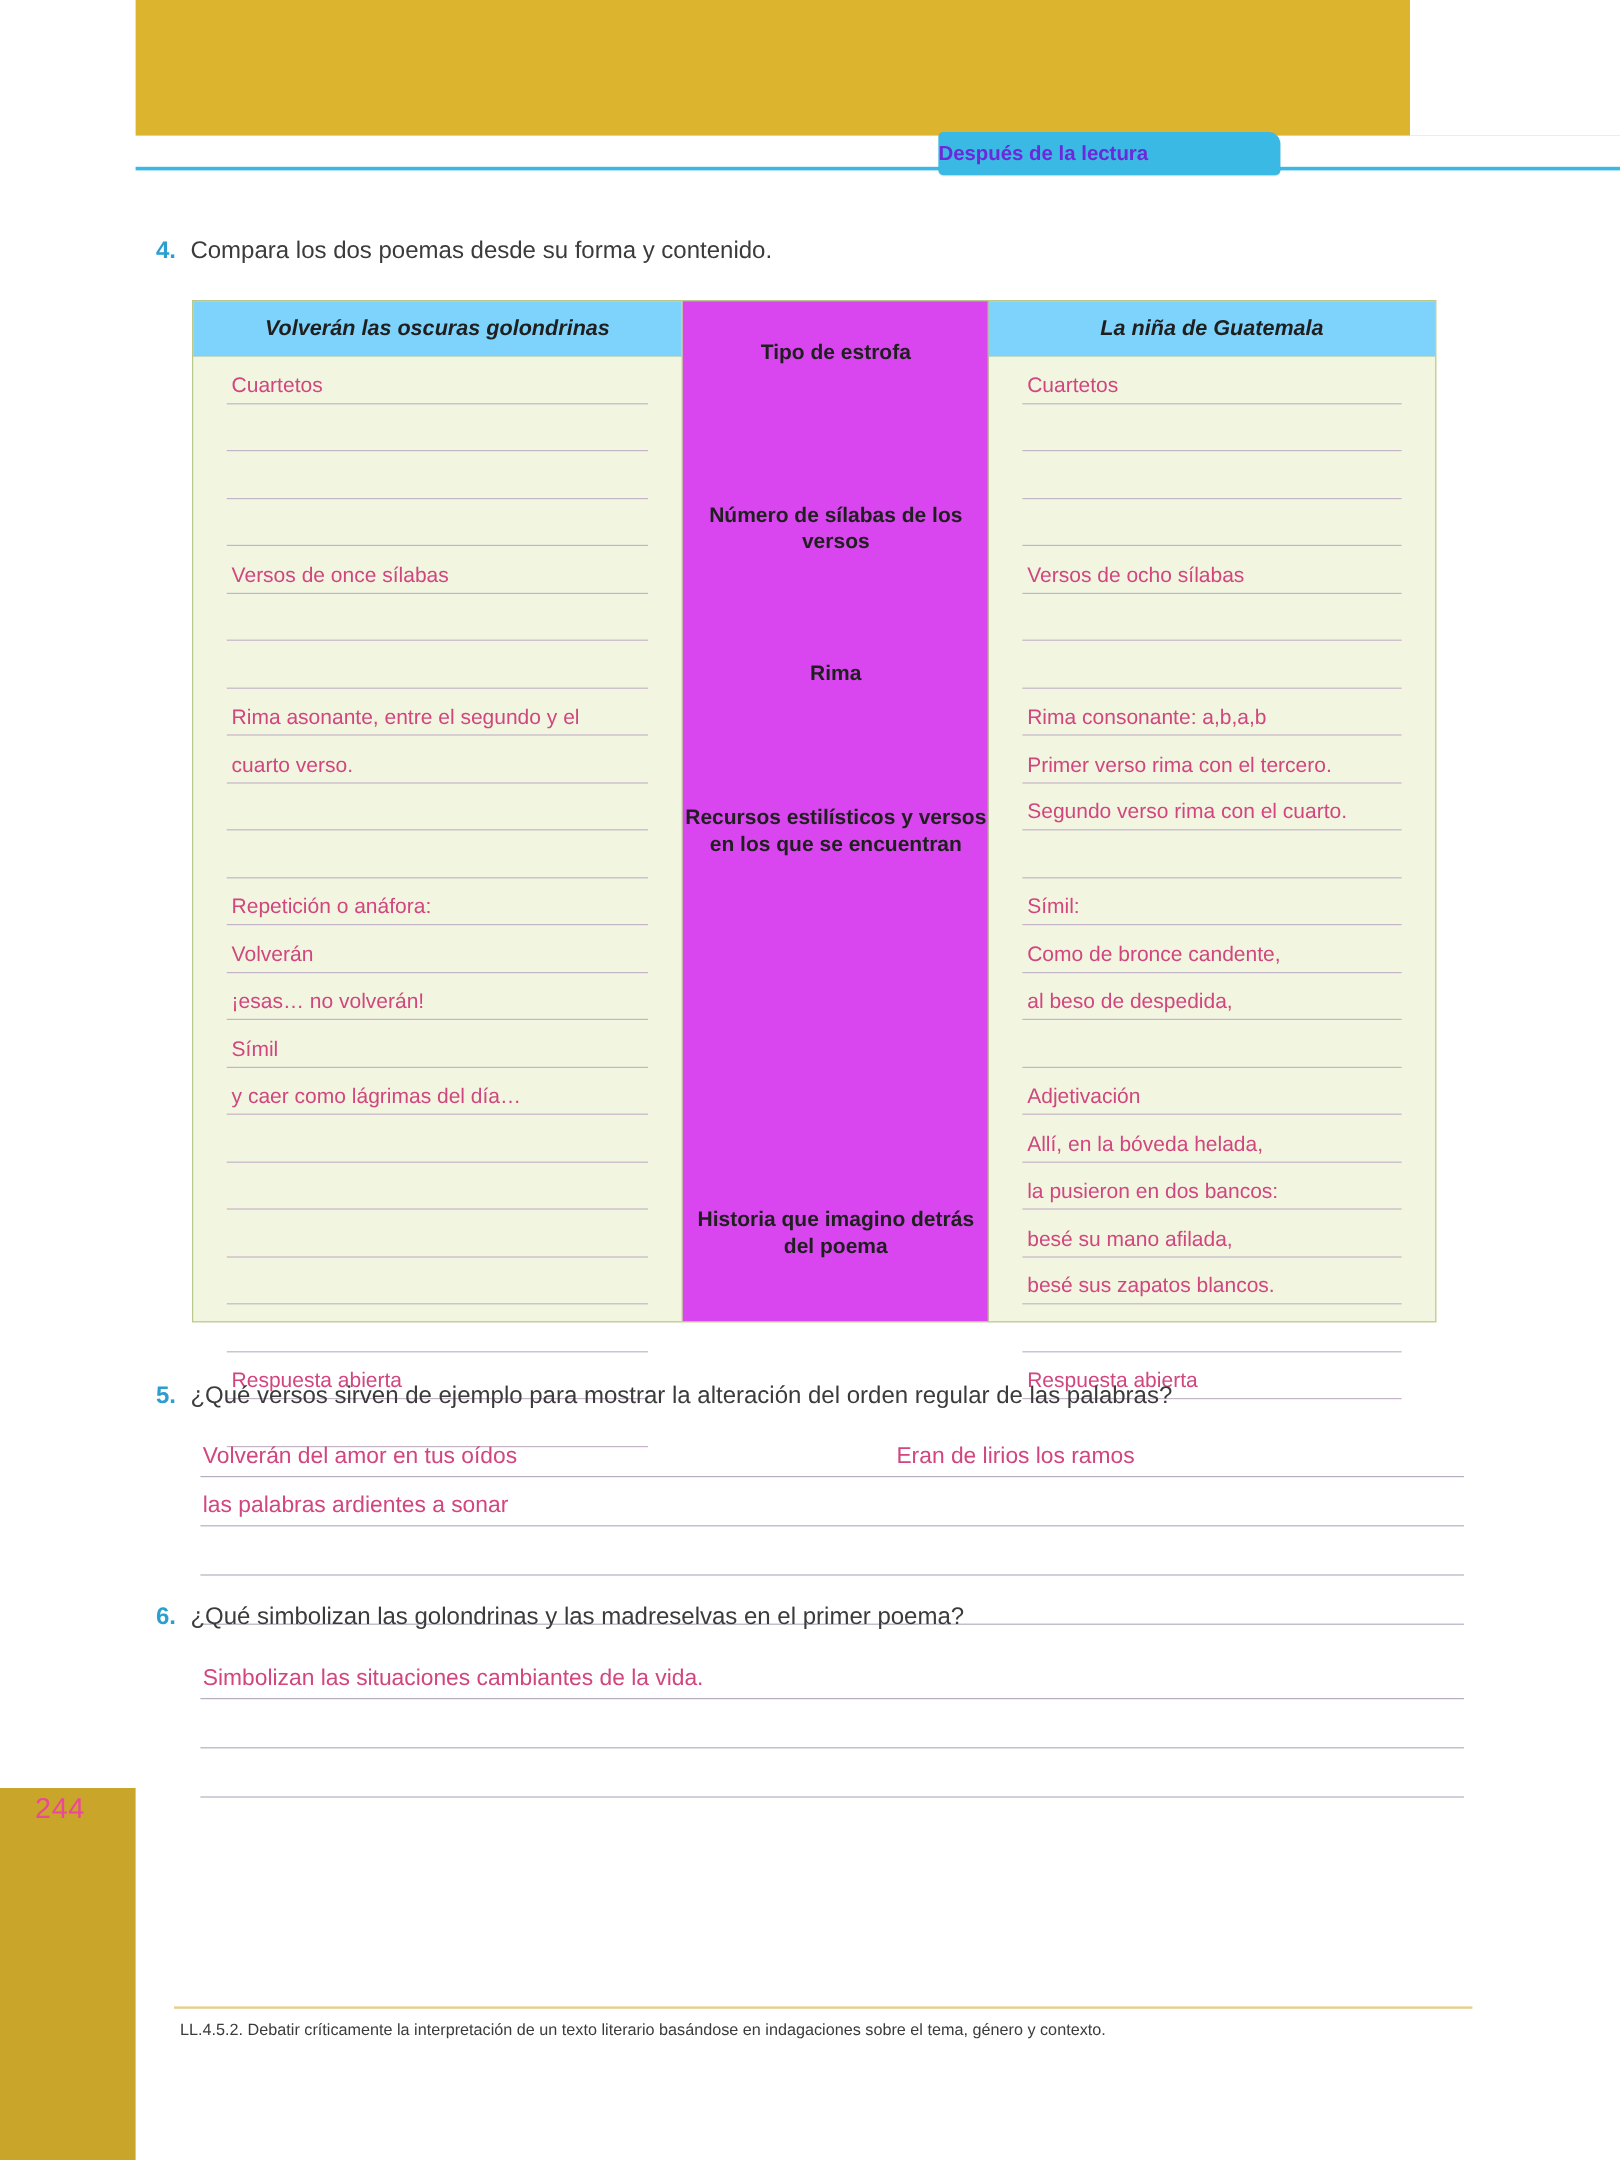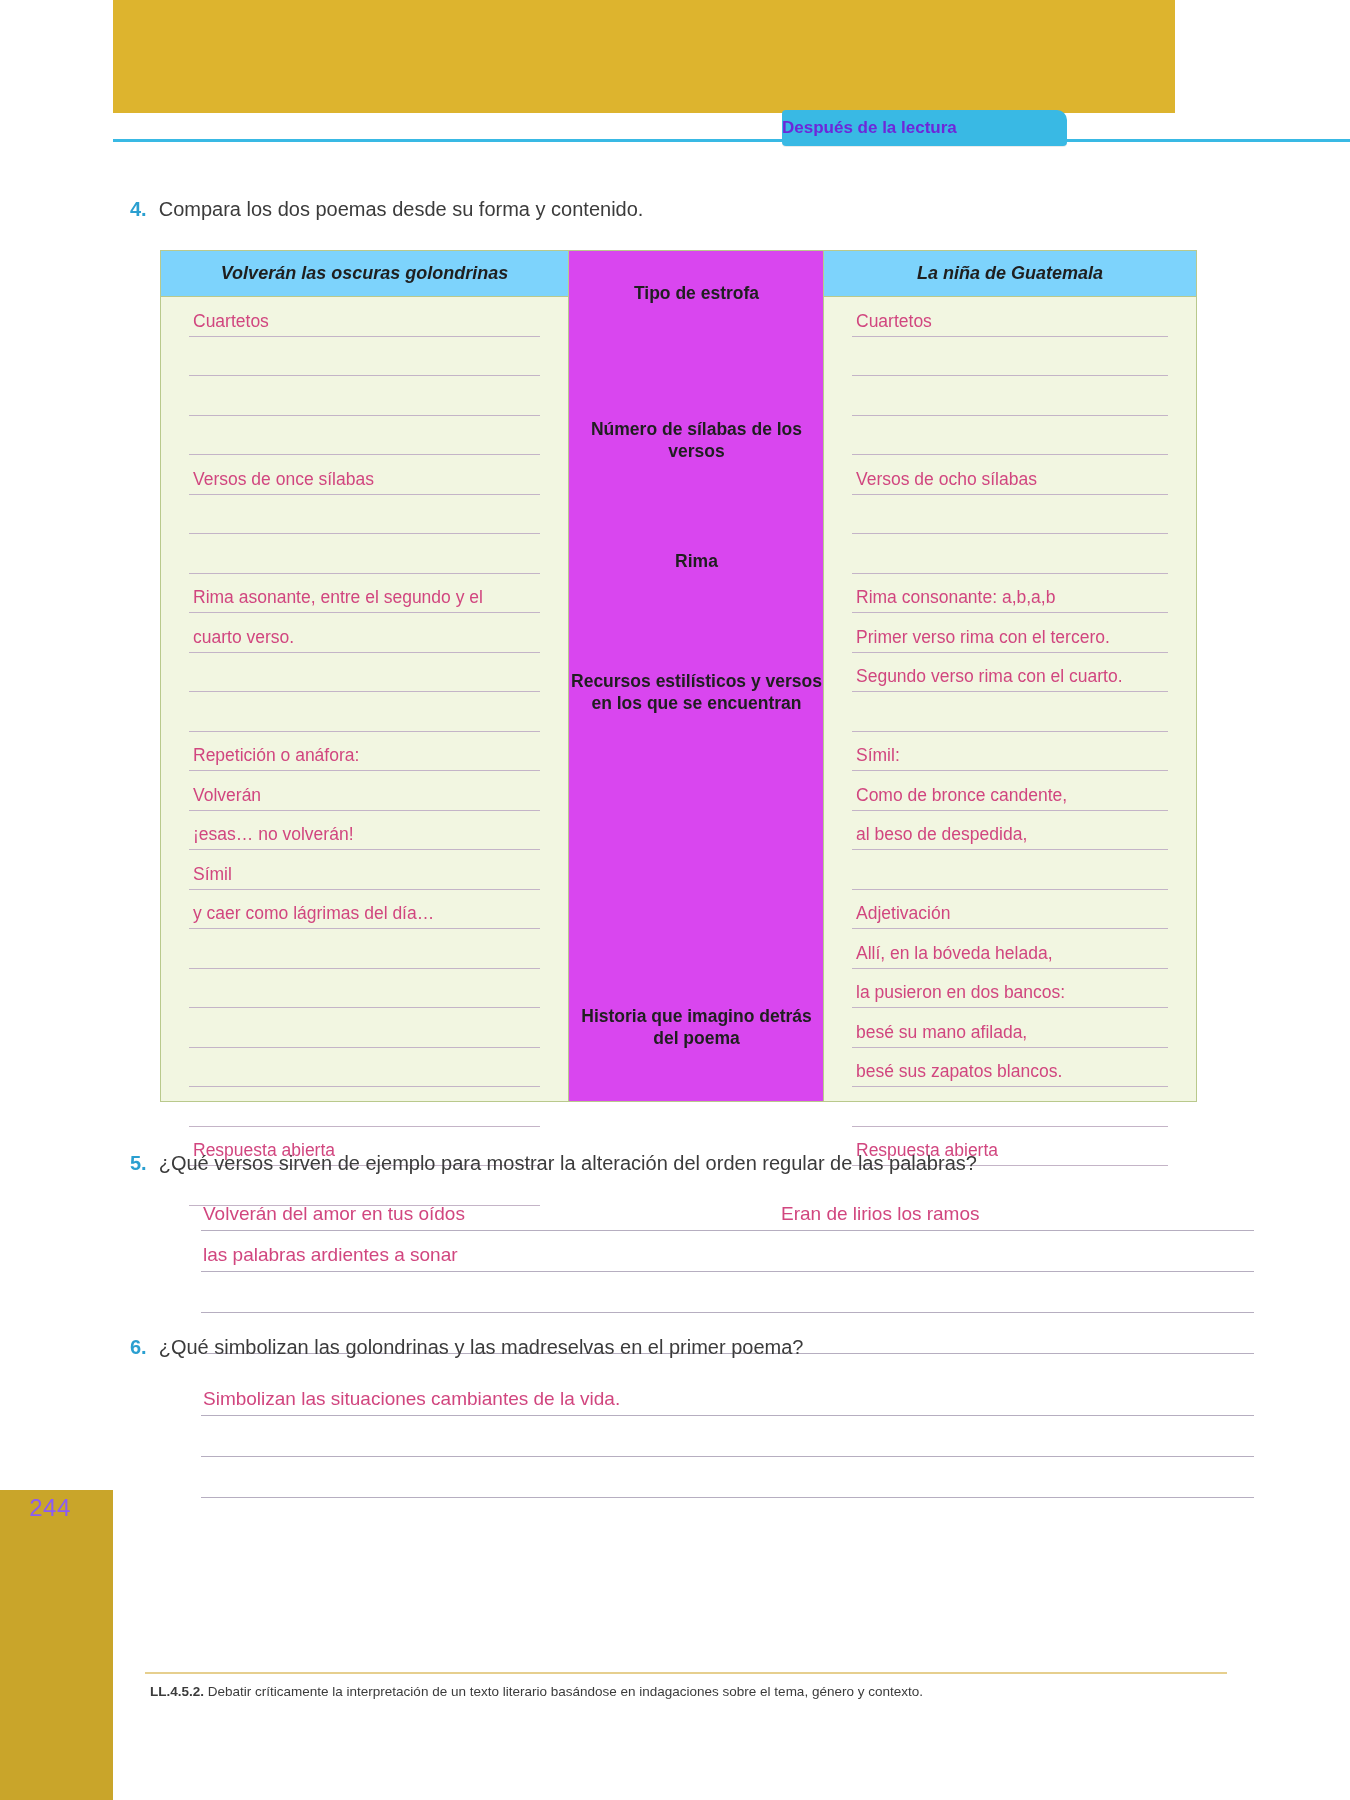--- a/index.html
+++ b/index.html
@@ -43,21 +43,21 @@
     width: 113px;
     height: 310px;
     background: #c9a52a;
   }
   .page-number {
     position: absolute;
     left: 0;
     top: 1494px;
     width: 100px;
     text-align: center;
-    color: #8b5cf6;
+    color: #ec4899;
     font-size: 24px;
     letter-spacing: .5px;
   }
   .blue-rule {
     position: absolute;
     top: 139px;
     left: 113px;
     width: 1237px;
     height: 3px;
     background: #39b9e4;
@@ -175,21 +175,20 @@
   }
 
   
   .q5 { position: absolute; top: 1152px; left: 130px; width: 1120px; display: flex; gap: 12px; align-items: baseline; }
   .q6 { position: absolute; top: 1336px; left: 130px; width: 1120px; display: flex; gap: 12px; align-items: baseline; }
 
   .answer-lines {
     position: absolute;
     left: 167px;
     width: 1053px;
-    margin-left: 34px;
   }
   .aline {
     height: 40px;
     border-bottom: 1px solid #b6aec0;
     position: relative;
   }
   .aline .ans {
     position: absolute;
     bottom: 5px;
     left: 2px;
@@ -209,21 +208,21 @@
     background: #e6cf8e;
   }
   .footer {
     position: absolute;
     left: 150px;
     top: 1684px;
     width: 1080px;
     font-size: 13.5px;
     color: #3b3b3b;
   }
-  .footer b { font-weight: bold; }
+  .footer b { font-weight: normal; }
 </style>
 </head>
 <body>
 
 <div class="top-band"></div>
 <div class="top-band-right"></div>
 <div class="left-strip"></div>
 <div class="left-strip-bottom"></div>
 <div class="page-number">244</div>
 <div class="blue-rule"></div>

